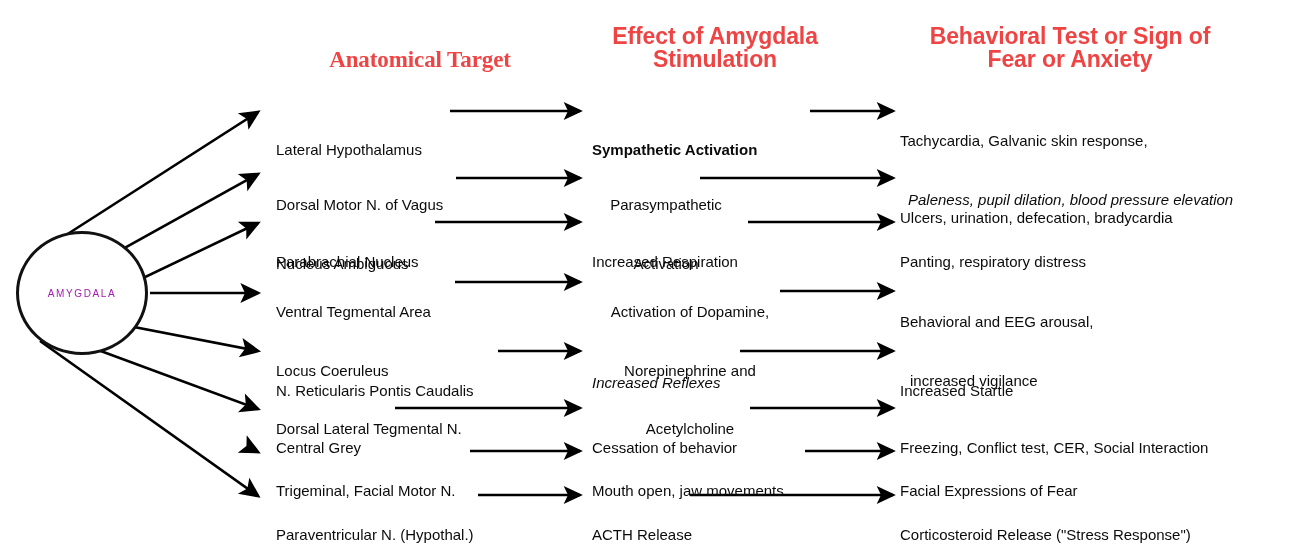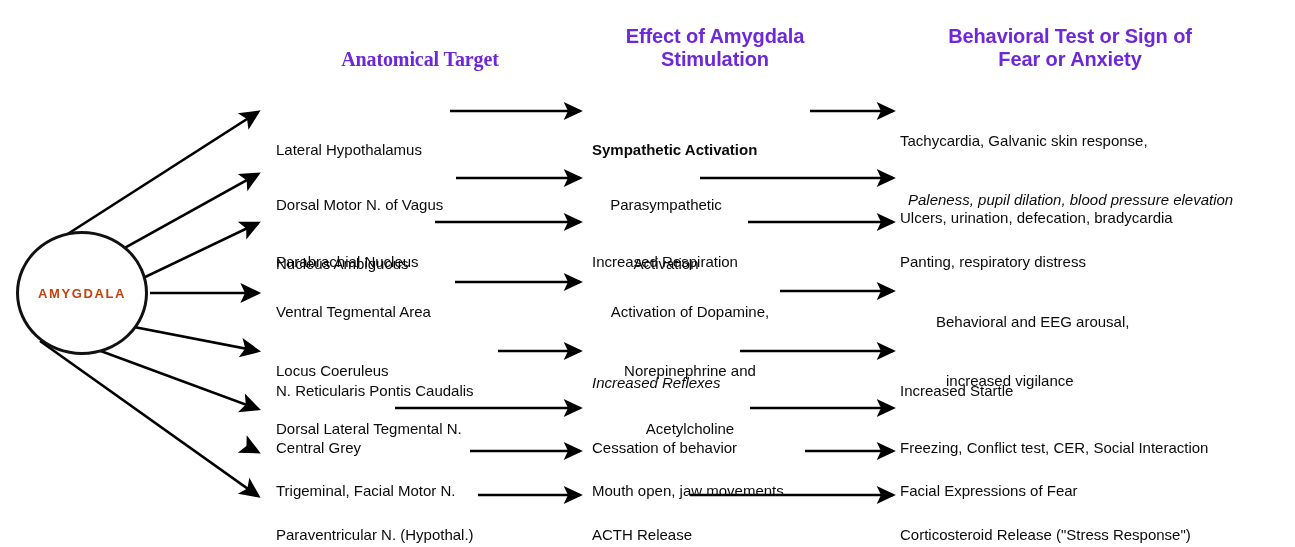--- a/index.html
+++ b/index.html
@@ -13,24 +13,24 @@
     height: 547px;
     background: #ffffff;
     overflow: hidden;
     font-family: "Liberation Sans", sans-serif;
     color: #000000;
   }
   
   .col-header {
     position: absolute;
     font-weight: bold;
-    font-size: 20px;
+    font-size: 23px;
     line-height: 23px;
     text-align: center;
-    color: #6d28d9;
+    color: #ef4444;
     letter-spacing: -0.1px;
   }
   #hdr-anatomical { left: 260px; top: 48px; width: 320px; font-family: Liberation Serif, serif; }
   #hdr-effect     { left: 565px; top: 25px; width: 300px; }
   #hdr-behavior   { left: 855px; top: 25px; width: 430px; }
   .hdr-line { display: block; }
 
   
   #amygdala {
     position: absolute;
@@ -41,24 +41,24 @@
     border: 3px solid #111;
     border-radius: 50%;
     background: #fff;
     box-sizing: border-box;
     display: flex;
     align-items: center;
     justify-content: center;
     z-index: 3;
   }
   #amygdala-label {
-    font-size: 13px;
+    font-size: 10px;
     letter-spacing: 1.6px;
-    font-weight: 700;
-    color: #c2410c;
+    font-weight: 400;
+    color: #a21caf;
     white-space: nowrap;
   }
 
   
   #arrow-layer {
     position: absolute;
     left: 0; top: 0;
     width: 1295px; height: 547px;
     z-index: 1;
   }
@@ -181,21 +181,21 @@
   <div class="cell left col-a" style="top:263px;">
     <span class="cell-line">Ventral Tegmental Area</span>
     <span class="cell-line">Locus Coeruleus</span>
     <span class="cell-line">Dorsal Lateral Tegmental N.</span>
   </div>
   <div class="cell center col-b" style="top:263px; width:196px;">
     <span class="cell-line">Activation of Dopamine,</span>
     <span class="cell-line">Norepinephrine and</span>
     <span class="cell-line">Acetylcholine</span>
   </div>
-  <div class="cell left col-c" style="top:273px;margin-left:36px;">
+  <div class="cell left col-c" style="top:273px;">
     <span class="cell-line">Behavioral and EEG arousal,</span>
     <span class="cell-line" style="padding-left:10px;">increased vigilance</span>
   </div>
 
   <div class="cell left col-a" style="top:342px;">
     <span class="cell-line">N. Reticularis Pontis Caudalis</span>
   </div>
   <div class="cell left col-b" style="top:334px;font-style:italic;">
     <span class="cell-line">Increased Reflexes</span>
   </div>

